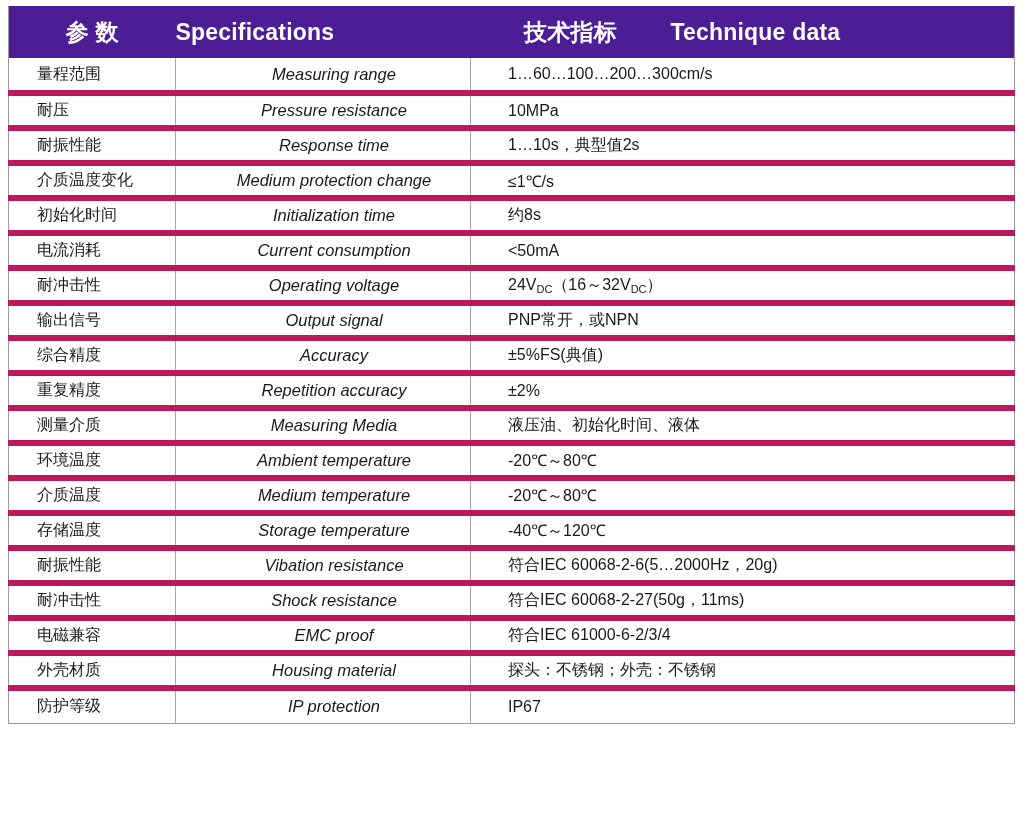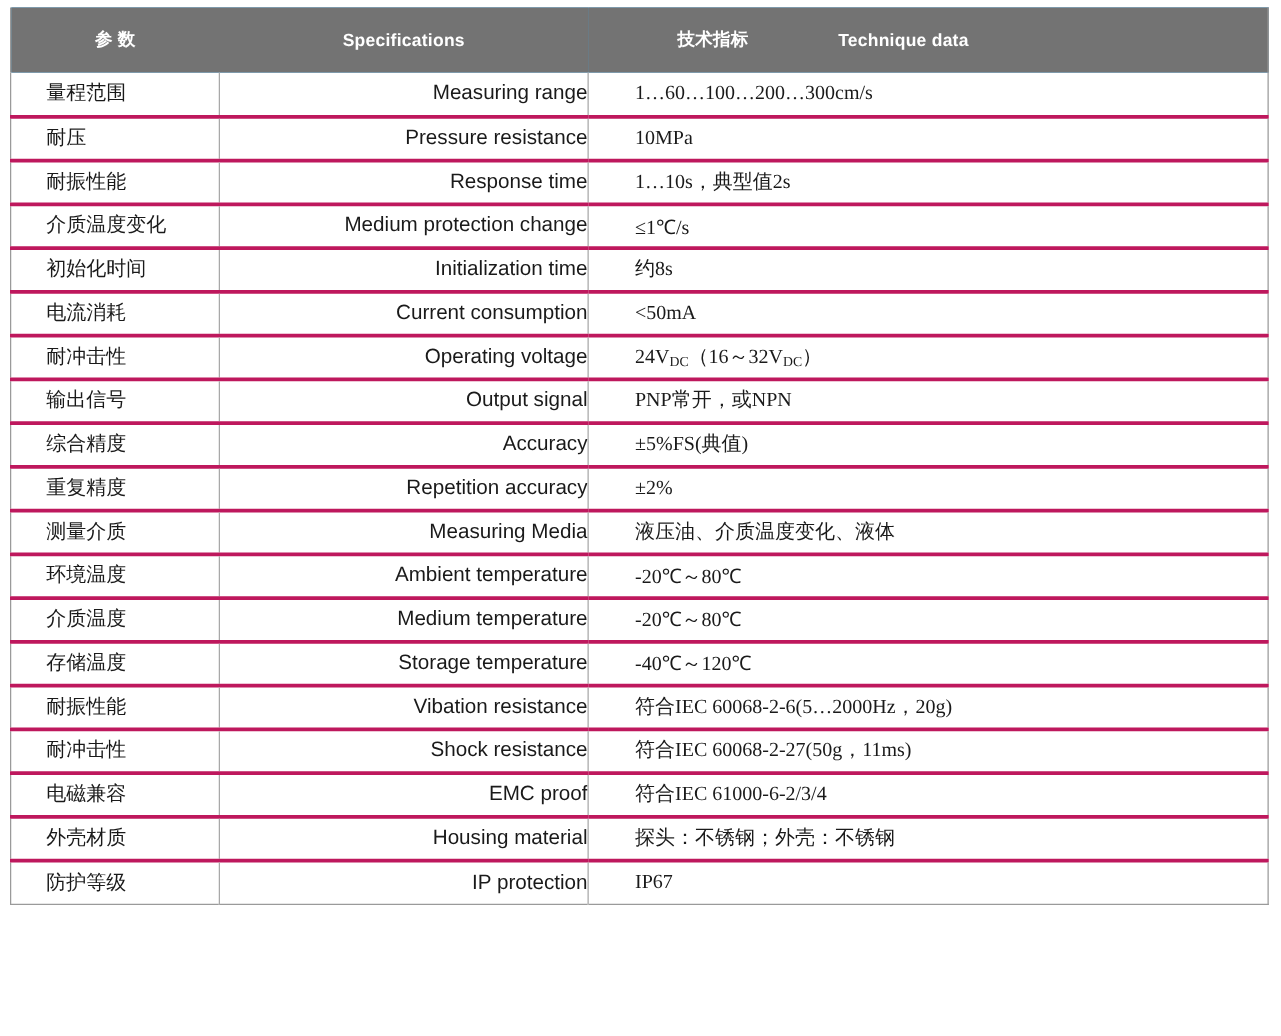--- a/index.html
+++ b/index.html
@@ -35,32 +35,32 @@
 
   col.col-cn    { width: 167px; }
   col.col-en    { width: 295px; }
   col.col-value { width: 544px; }
 
   
   thead tr.header-row {
     background: #1b87c9;
   }
   thead th {
-    background: #737373;
+    background: #4c1d95;
     color: #ffffff;
     font-weight: bold;
-    font-size: 14px;
+    font-size: 23px;
     height: 52px;
     padding: 0;
     border: 0;
     vertical-align: middle;
     letter-spacing: 0.2px;
   }
   th.head-cn-param   { text-align: center; }
-  th.head-en-spec    { text-align: center; }
+  th.head-en-spec    { text-align: left; }
   th.head-value-cell { text-align: left; padding: 0; }
 
   .value-head-inner {
     display: flex;
     align-items: center;
     white-space: nowrap;
   }
   .value-head-cn {
     display: inline-block;
     width: 200px;
@@ -69,49 +69,50 @@
   .value-head-en {
     display: inline-block;
     text-align: left;
   }
 
   
   tbody tr.spec-row {
     height: 35px;
   }
   tbody td {
-    border-top: 3px solid #be185d;
+    border-top: 6px solid #be185d;
     padding: 0 0 0 0;
     font-size: 16.5px;
     color: #1a1a1a;
     vertical-align: middle;
     background: #ffffff;
     white-space: nowrap;
     overflow: hidden;
   }
   tbody tr.spec-row:first-child td {
     border-top: 0;
   }
 
   td.cell-cn {
     text-align: left;
     padding-left: 28px;
     border-right: 1px solid #a8a8a8;
     font-family: "DejaVu Sans", "Liberation Sans", sans-serif;
     font-size: 16px;
   }
   td.cell-en {
-    text-align: right;
+    text-align: center;
     padding-left: 22px;
     border-right: 1px solid #a8a8a8;
+    font-style: italic;
   }
   td.cell-value {
     text-align: left;
     padding-left: 37px;
-    font-family: Liberation Serif, serif;
+    font-family: Liberation Sans, sans-serif;
     font-size: 16px;
   }
 
   .sub {
     font-size: 11px;
     vertical-align: baseline;
     position: relative;
     top: 3px;
     letter-spacing: 0;
   }
@@ -186,21 +187,21 @@
           <td class="cell-value">±5%FS(典值)</td>
         </tr>
         <tr class="spec-row">
           <td class="cell-cn">重复精度</td>
           <td class="cell-en">Repetition accuracy</td>
           <td class="cell-value">±2%</td>
         </tr>
         <tr class="spec-row">
           <td class="cell-cn">测量介质</td>
           <td class="cell-en">Measuring Media</td>
-          <td class="cell-value">液压油、介质温度变化、液体</td>
+          <td class="cell-value">液压油、初始化时间、液体</td>
         </tr>
         <tr class="spec-row">
           <td class="cell-cn">环境温度</td>
           <td class="cell-en">Ambient temperature</td>
           <td class="cell-value">-20℃～80℃</td>
         </tr>
         <tr class="spec-row">
           <td class="cell-cn">介质温度</td>
           <td class="cell-en">Medium temperature</td>
           <td class="cell-value">-20℃～80℃</td>

